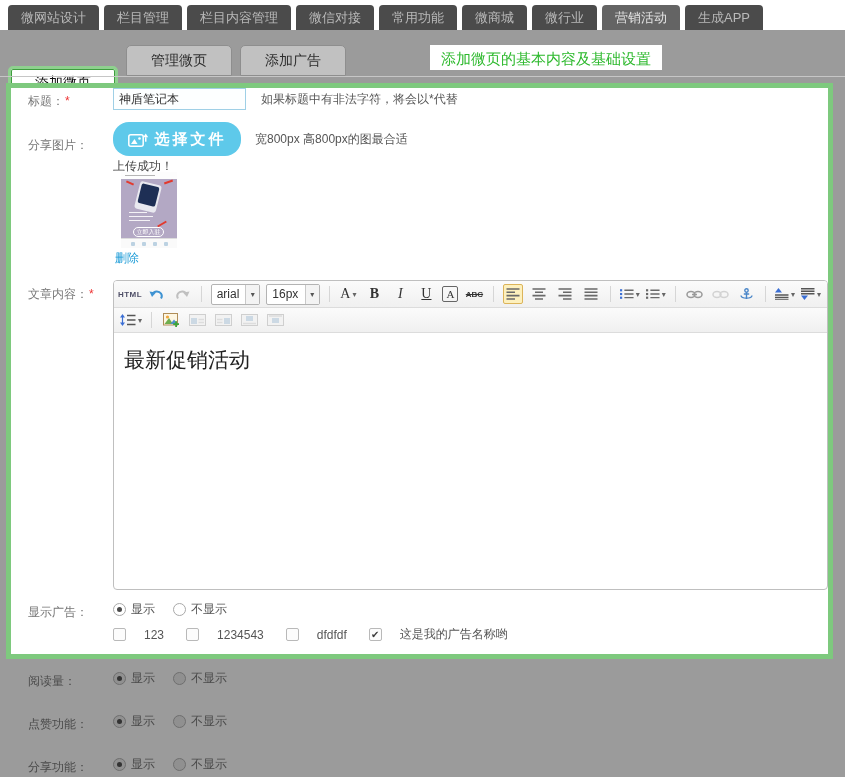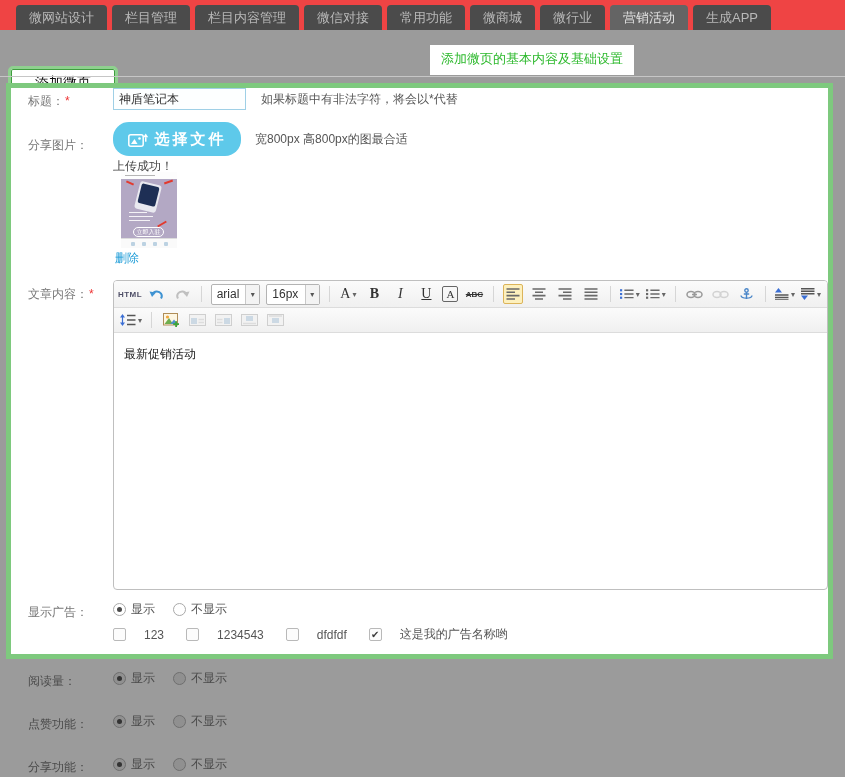--- a/index.html
+++ b/index.html
@@ -1,30 +1,30 @@
 <!DOCTYPE html>
 <html><head>
 <meta charset="utf-8">
 <style>
   * { margin:0; padding:0; box-sizing:border-box; }
   html,body { width:845px; }
   body { font-family:"Liberation Sans","DejaVu Sans",sans-serif; }
   #stage { position:relative; width:845px; height:777px; background:#9b9b9b; overflow:hidden; font-size:12px; }
 
   
-  .topnav { position:absolute; left:0; top:0; width:845px; height:30px; background:#ef4444; display:flex; align-items:flex-end; padding-left:16px; gap:5px; }
+  .topnav { position:absolute; left:0; top:0; width:845px; height:30px; background:#ffffff; display:flex; align-items:flex-end; padding-left:8px; gap:5px; }
   .topnav .ttab { height:25px; line-height:25px; padding:0 13px; background:#4b4b4b; color:#b9b9b9; font-size:13px; border-radius:4px 4px 0 0; white-space:nowrap; }
   .topnav .ttab.active { background:#646464; color:#e2e2e2; }
 
   
   .subnav { position:absolute; left:8px; top:45px; display:flex; gap:8px; }
   .stab { height:31px; line-height:29px; padding:0 24px; background:#c1c1c1; border:1px solid #8e8e8e; border-radius:5px 5px 0 0; color:#2f2f2f; font-size:14px; white-space:nowrap; }
   .stab.active { background:#fff; border:3px solid #8fd18f; box-shadow:inset 0 0 0 1px #3f9e3f; line-height:26px; color:#111;margin-top:21px; }
   .subnav-line { position:absolute; left:0; top:76px; width:845px; height:1px; background:#c6c6c6; }
-  .tour-tip { position:absolute; left:430px; top:45px; height:30px; line-height:27px; background:#fff; color:#2db92d; font-size:13px; padding:0 11px; white-space:nowrap; }
+  .tour-tip { position:absolute; left:430px; top:45px; height:25px; line-height:27px; background:#fff; color:#2db92d; font-size:15px; padding:0 11px; white-space:nowrap; }
 
   
   .spotlight { position:absolute; left:6px; top:83px; width:827px; height:576px; border:5px solid #7ec97e; background:#fff; }
   .sp-in { position:relative; width:100%; height:100%; }
   .flabel { position:absolute; left:17px; color:#777; font-size:12px; white-space:nowrap; }
   .req { color:#e33; margin-left:1px; }
   .hint { position:absolute; color:#555; font-size:12px; white-space:nowrap; }
 
   .title-input { position:absolute; left:102px; top:0; width:133px; height:22px; border:1px solid #9fd0e6; background:#fdffff; font-size:12px; color:#333; padding:0 5px; font-family:"Liberation Sans","DejaVu Sans",sans-serif; }
 
@@ -60,21 +60,21 @@
   .tb.b { font-weight:bold; } .tb.i { font-style:italic; } .tb.u { text-decoration:underline; }
   .tb.boxA { border:1px solid #666; height:16px; min-width:16px; font-size:11px; font-family:"Liberation Serif","DejaVu Serif",serif; }
   .tb.abc { font-size:8px; font-weight:bold; text-decoration:line-through; }
   .tb.active-align { background:#fdf0bd; border:1px solid #dcb45a; }
   .caret { font-size:8px; color:#666; margin-left:2px; }
   .sep { width:1px; height:16px; background:#d6d6d6; margin:0 3px; }
   .ddl { display:flex; align-items:center; height:21px; border:1px solid #b3b3b3; background:#fff; border-radius:2px; }
   .ddl .val { padding:0 5px; font-size:12px; color:#333; flex:1; }
   .ddl .dcaret { width:14px; height:100%; border-left:1px solid #c9c9c9; display:flex; align-items:center; justify-content:center; font-size:8px; color:#555; background:#f3f3f3; }
   .ddl.font { width:76px; } .ddl.size { width:82px; }
-  .edit-area { padding:13px 10px; font-size:12px; color:#222; }
+  .edit-area { padding:13px 10px; font-size:21px; color:#222; }
 
   
   .radio-row { position:absolute; display:flex; align-items:center; gap:18px; }
   .ropt { display:inline-flex; align-items:center; gap:5px; color:#555; font-size:12px; }
   .rc { width:13px; height:13px; border-radius:50%; border:1px solid #a9a9a9; background:#fff; position:relative; display:inline-block; }
   .rc.on::after { content:""; position:absolute; left:3px; top:3px; width:5px; height:5px; border-radius:50%; background:#4a4a4a; }
   .cbx { width:13px; height:13px; border:1px solid #b9b9b9; border-radius:2px; background:#fcfcfc; display:inline-flex; align-items:center; justify-content:center; font-size:10px; color:#3c3c3c; line-height:1; }
   .check-row { position:absolute; display:flex; align-items:center; gap:22px; }
   .copt { display:inline-flex; align-items:center; gap:18px; color:#555; font-size:12px; }
   .dim-label { position:absolute; left:28px; color:#4a4a4a; font-size:12px; }
@@ -95,20 +95,22 @@
     <div class="ttab">微信对接</div>
     <div class="ttab">常用功能</div>
     <div class="ttab">微商城</div>
     <div class="ttab">微行业</div>
     <div class="ttab active">营销活动</div>
     <div class="ttab">生成APP</div>
   </div>
 
   <div class="subnav">
     <div class="stab active">添加微页</div>
+    <div class="stab">管理微页</div>
+    <div class="stab">添加广告</div>
   </div>
   <div class="subnav-line"></div>
   <div class="tour-tip">添加微页的基本内容及基础设置</div>
 
   <div class="spotlight">
     <div class="sp-in">
 
       <div class="flabel" style="top:5px;"><span>标题：</span><span class="req">*</span></div>
       <input class="title-input" type="text" value="神盾笔记本" style="">
       <div class="hint" style="left:250px; top:3px;">如果标题中有非法字符，将会以*代替</div>

